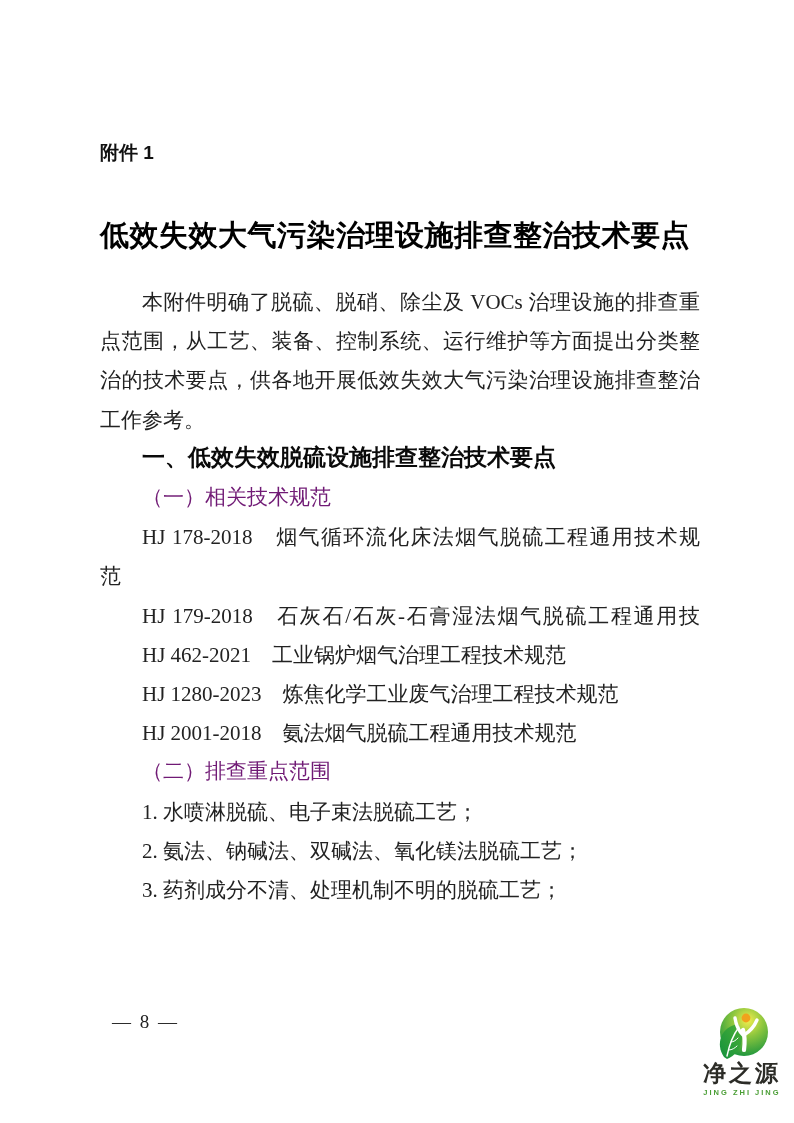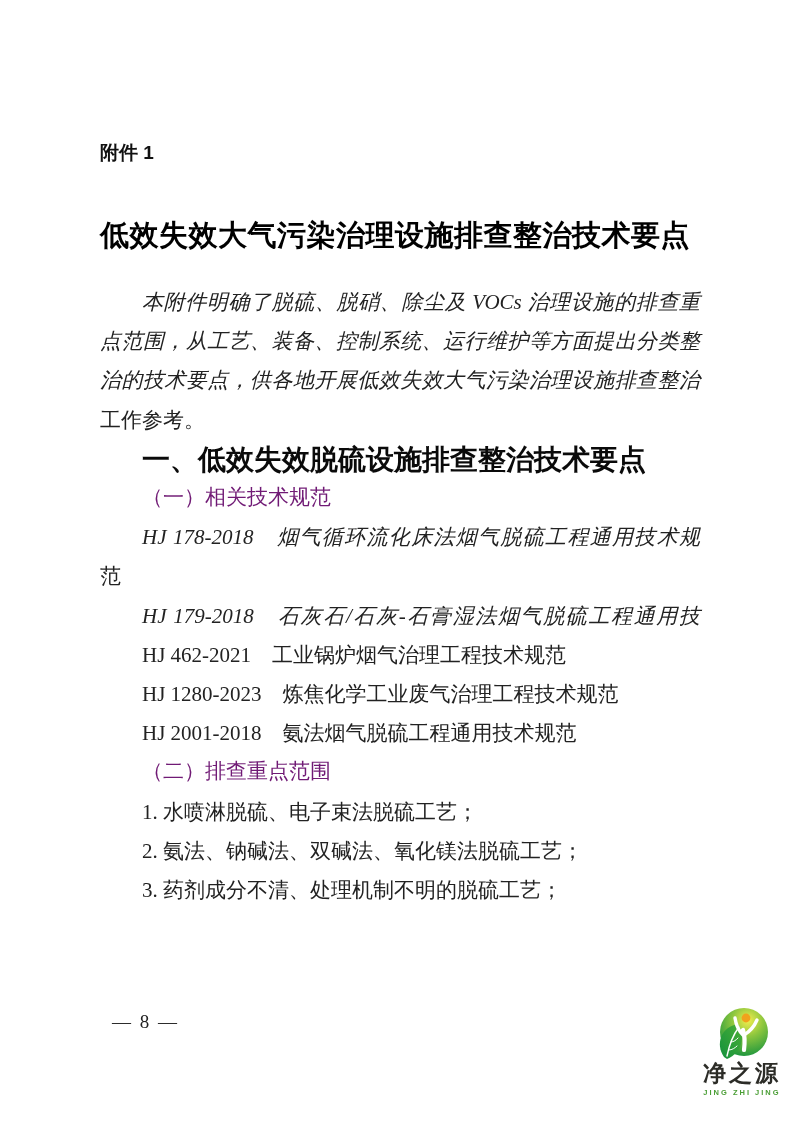--- a/index.html
+++ b/index.html
@@ -34,26 +34,26 @@
     color:#000000;
     white-space:nowrap;
   }
   .textblock{
     margin-top:27px;
     font-size:21px;
     line-height:39.2px;
   }
   .line{min-height:39.2px;}
   .indent{text-indent:42px;}
-  .fill{text-align:justify;text-align-last:justify;font-style:italic;}
+  .fill{text-align:justify;text-align-last:justify;}
   .bold-sans{
-    font-family:Liberation Serif, serif;
+    font-family:Liberation Mono, monospace;
     font-weight:bold;
     color:#0a0a0a;
-    font-size:28px;
+    font-size:23px;
   }
   .kai{color:#701a75;font-family:Liberation Mono, monospace;}
   .pagenum{
     position:absolute;
     left:112px;top:1010px;
     font-size:19px;
     line-height:24px;
     color:#222222;
     letter-spacing:2px;
     white-space:nowrap;

